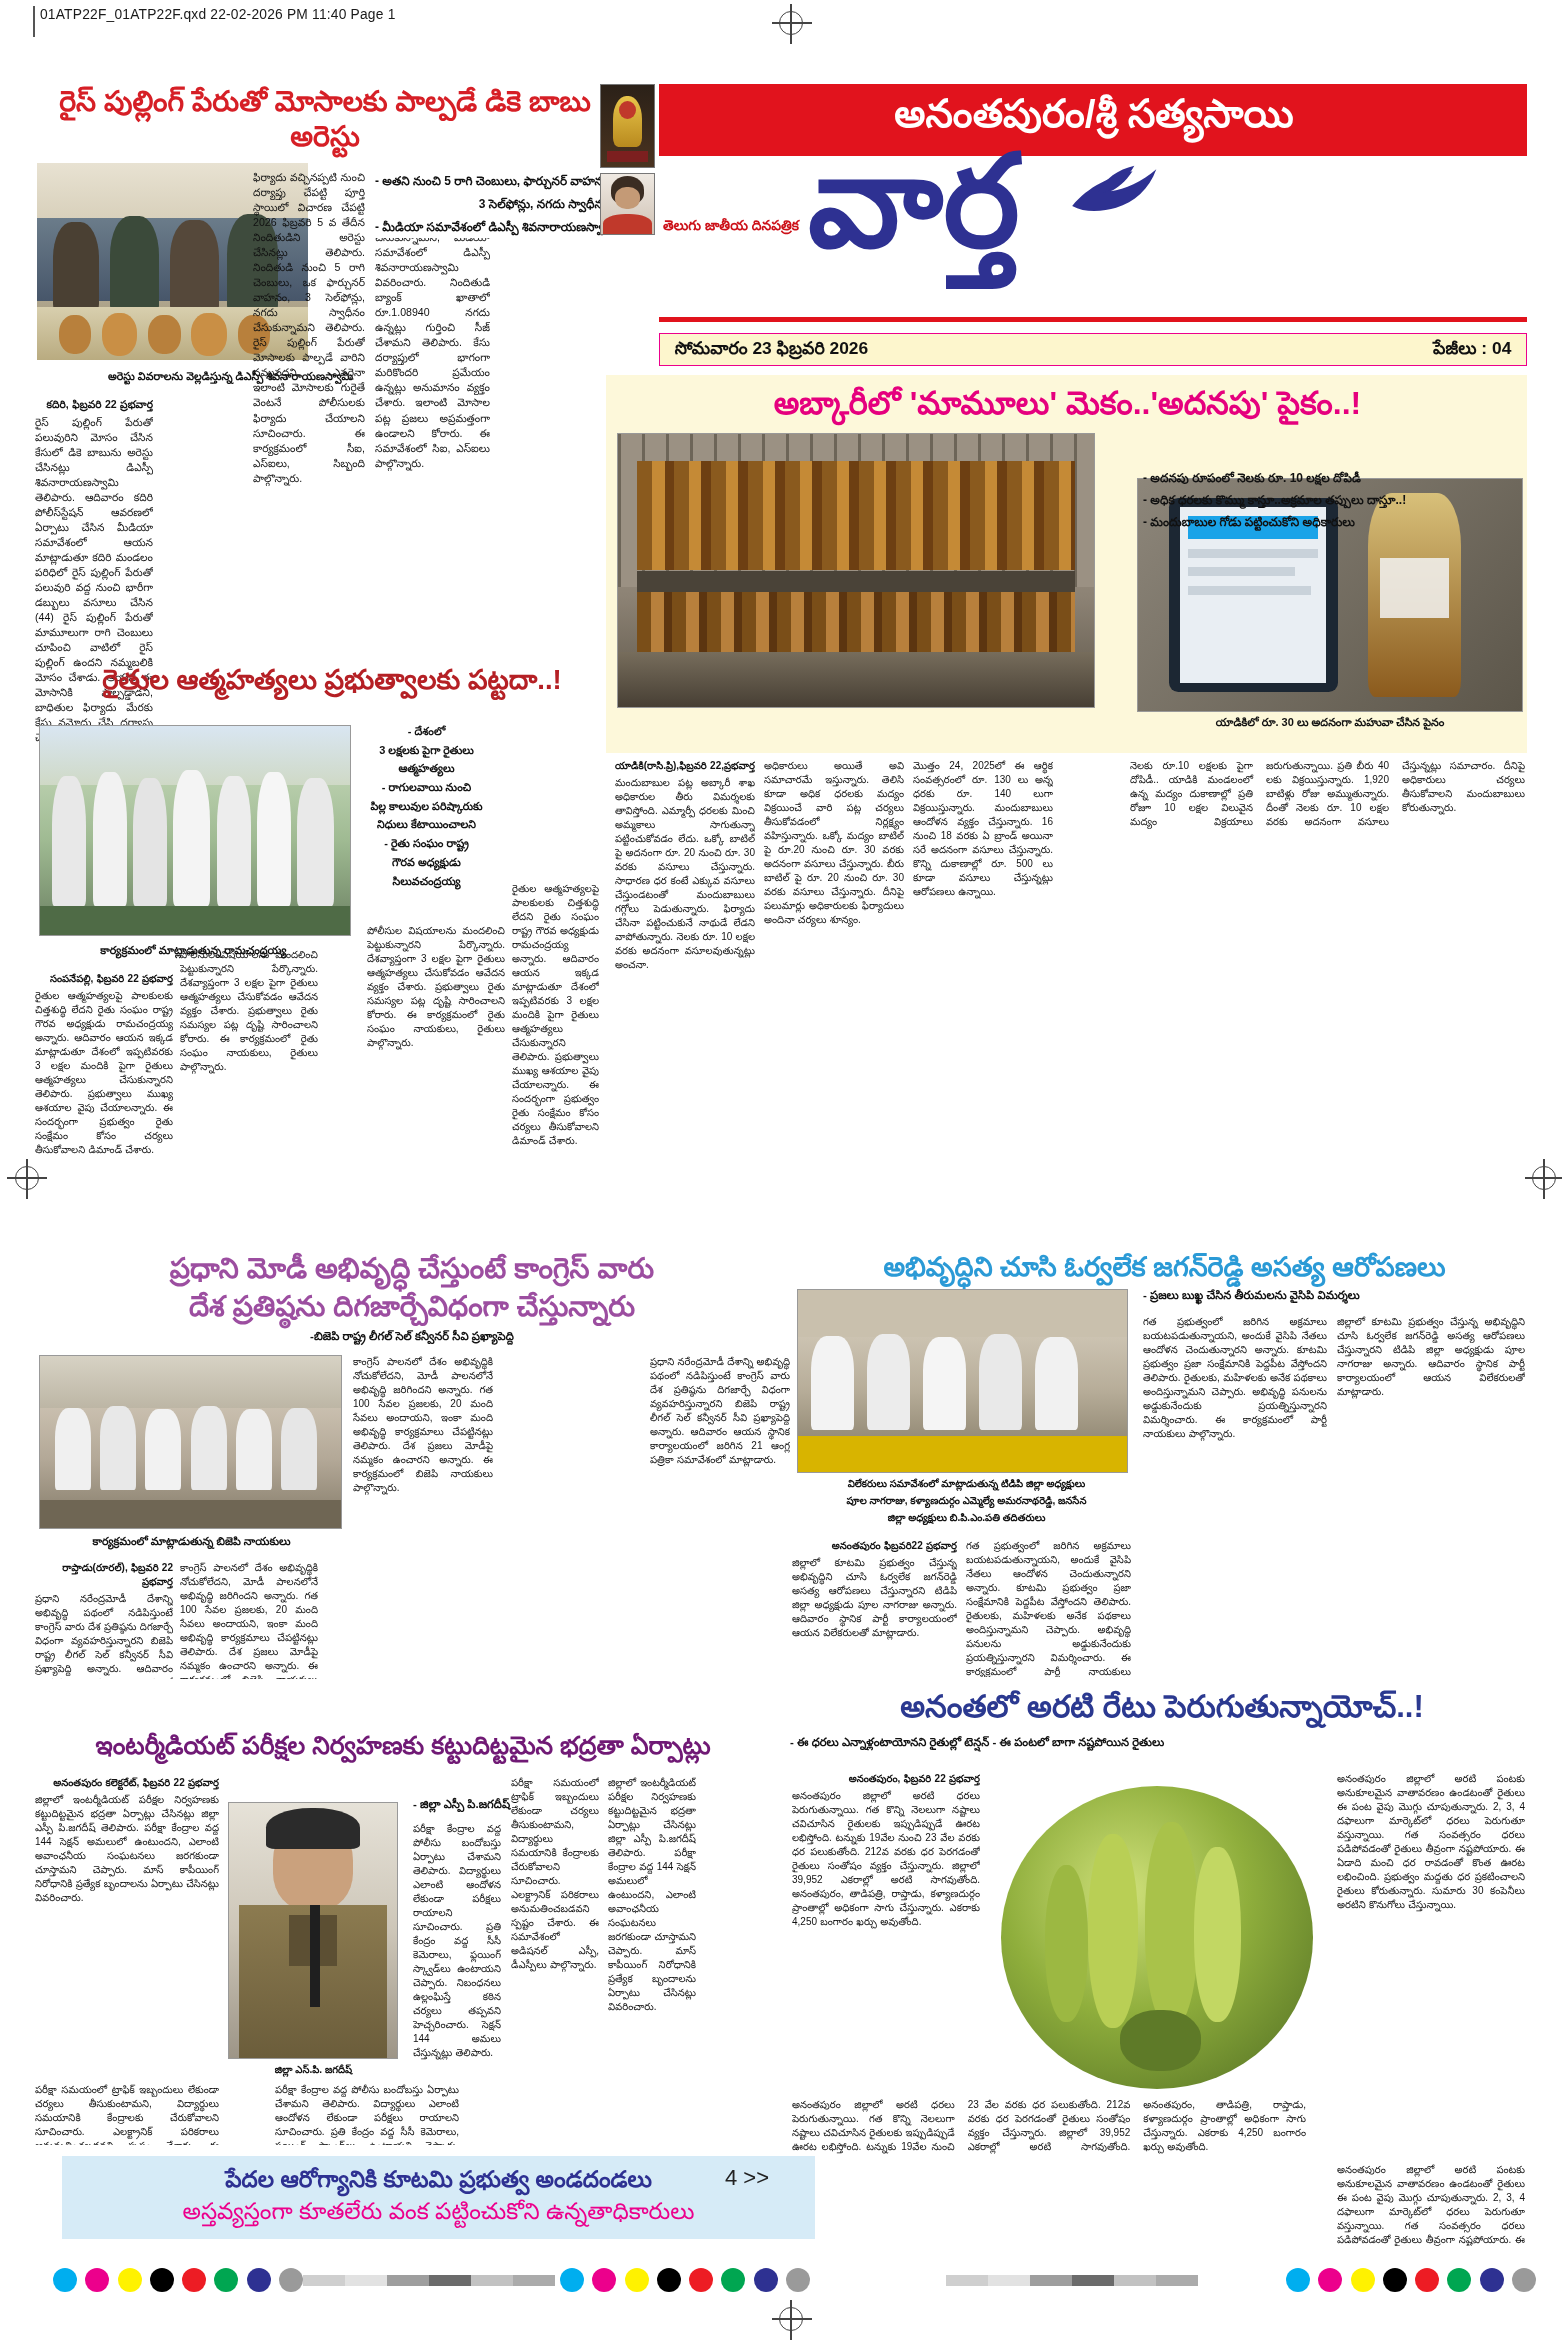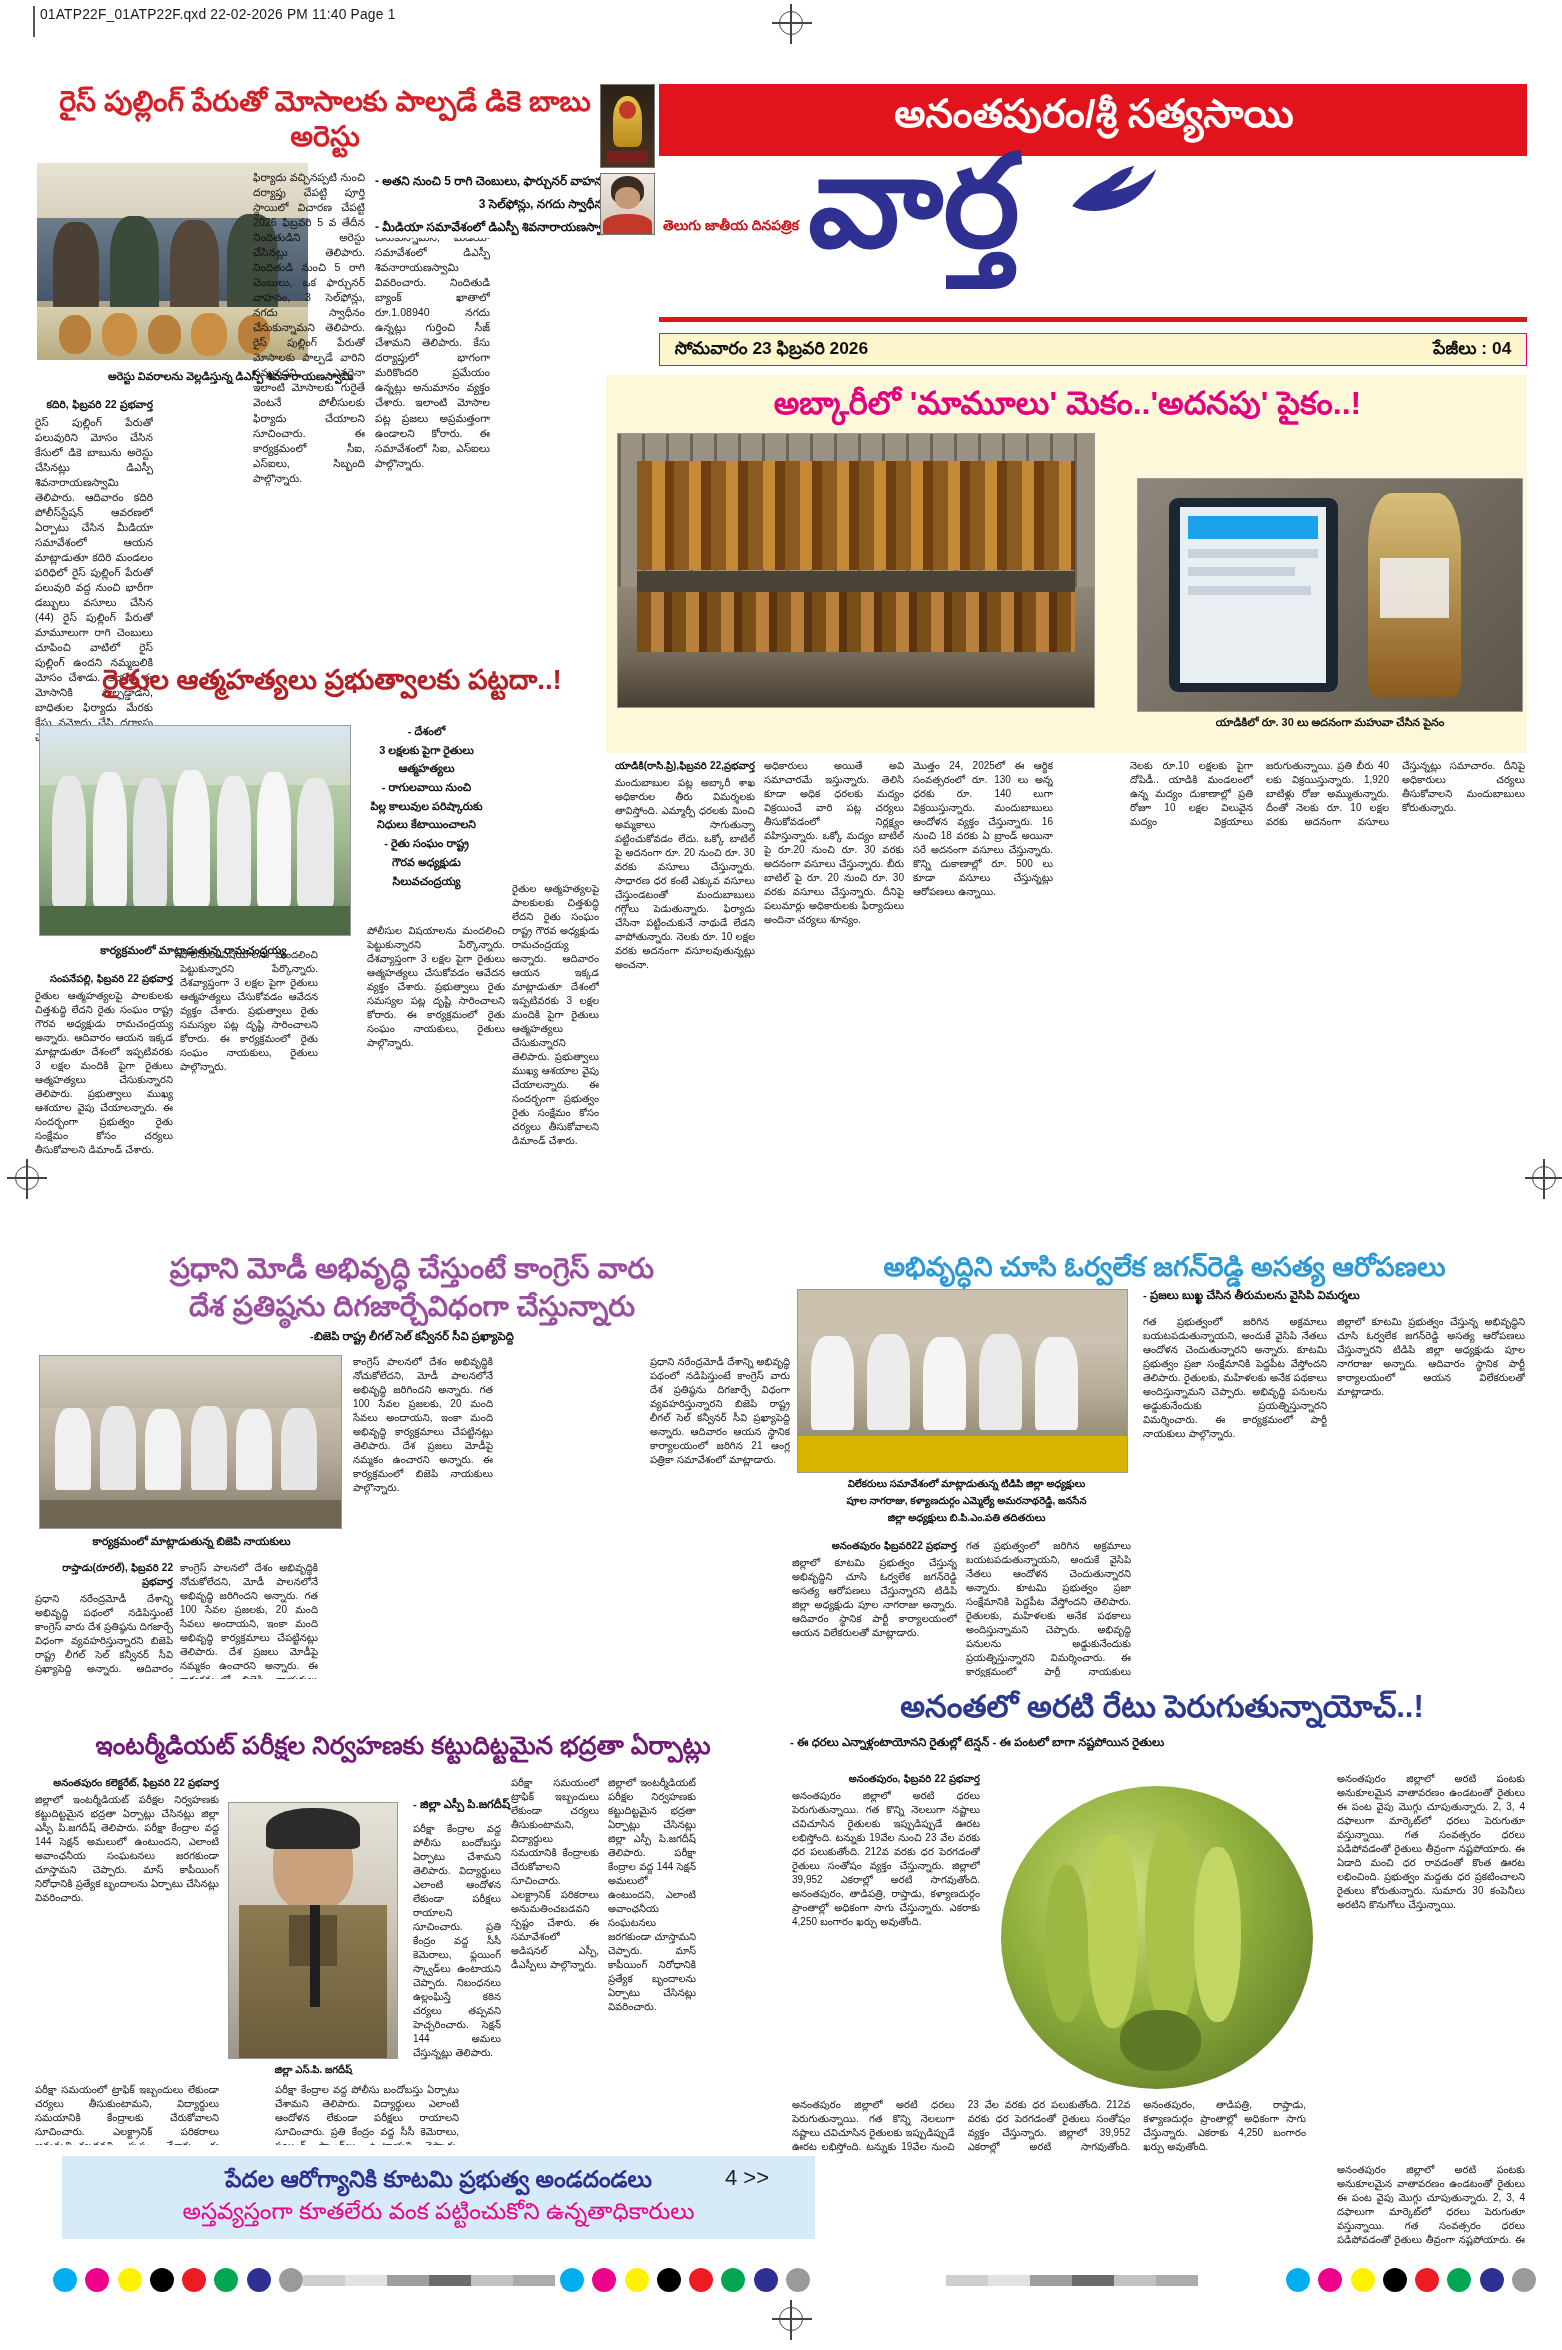--- a/index.html
+++ b/index.html
@@ -219,20 +219,25 @@
     <div style="position:absolute; left:8%; top:8%; width:44%; height:84%; background:#1c2733; border-radius:9.2px;"></div>
     <div style="position:absolute; left:11%; top:12%; width:38%; height:76%; background:#e9eef3;"></div>
     <div style="position:absolute; left:13%; top:16%; width:34%; height:10%; background:#1aa3e8;"></div>
     <div style="position:absolute; left:13%; top:30%; width:34%; height:4%; background:#c9d2da;"></div>
     <div style="position:absolute; left:13%; top:38%; width:28%; height:4%; background:#c9d2da;"></div>
     <div style="position:absolute; left:13%; top:46%; width:32%; height:4%; background:#c9d2da;"></div>
     <div style="position:absolute; left:60%; top:6%; width:24%; height:88%; background:linear-gradient(180deg,#d8c07a,#8b5a1d); border-radius:26% 26% 8% 8%;"></div>
     <div style="position:absolute; left:63%; top:34%; width:18%; height:26%; background:#f2f2f2; opacity:.85;"></div>
   </div>
 
+  <div class="bullets" style="left:1143px; top:467px; width:377px; font-size:12px; line-height:1.85;">
+    <div>- అదనపు రూపంలో నెలకు రూ. 10 లక్షల దోపిడీ</div>
+    <div>- అధిక ధరలకు కొమ్ము కాస్తూ..అక్రమాల తప్పులు దాస్తూ..!</div>
+    <div>- మందుబాబుల గోడు పట్టించుకోని అధికారులు</div>
+  </div>
 
   <div class="caption" style="left:1137px; top:716px; width:386px;">యాడికిలో రూ. 30 లు అదనంగా మహువా చేసిన పైనం</div>
 
   <div class="col small" style="left:615px; top:759px; width:140px; height:459px;">
     <span class="byline">యాడికి(రాసి.ప్రి),ఫిబ్రవరి 22,ప్రభవార్త</span>
     <span>మందుబాబుల పట్ల అబ్కారీ శాఖ అధికారుల తీరు విమర్శలకు తావిస్తోంది. ఎమ్మార్పీ ధరలకు మించి అమ్మకాలు సాగుతున్నా పట్టించుకోవడం లేదు. ఒక్కో బాటిల్ పై అదనంగా రూ. 20 నుంచి రూ. 30 వరకు వసూలు చేస్తున్నారు. సాధారణ ధర కంటే ఎక్కువ వసూలు చేస్తుండటంతో మందుబాబులు గగ్గోలు పెడుతున్నారు. ఫిర్యాదు చేసినా పట్టించుకునే నాథుడే లేడని వాపోతున్నారు. నెలకు రూ. 10 లక్షల వరకు అదనంగా వసూలవుతున్నట్లు అంచనా.</span>
   </div>
   <div class="col small" style="left:764px; top:759px; width:140px; height:459px;">
     <span>అధికారులు అయితే అవి సమాచారమే ఇస్తున్నారు. తెలిసి కూడా అధిక ధరలకు మద్యం విక్రయించే వారి పట్ల చర్యలు తీసుకోవడంలో నిర్లక్ష్యం వహిస్తున్నారు. ఒక్కో మద్యం బాటిల్ పై రూ.20 నుంచి రూ. 30 వరకు అదనంగా వసూలు చేస్తున్నారు. బీరు బాటిల్ పై రూ. 20 నుంచి రూ. 30 వరకు వసూలు చేస్తున్నారు. దీనిపై పలుమార్లు అధికారులకు ఫిర్యాదులు అందినా చర్యలు శూన్యం.</span>
   </div>

